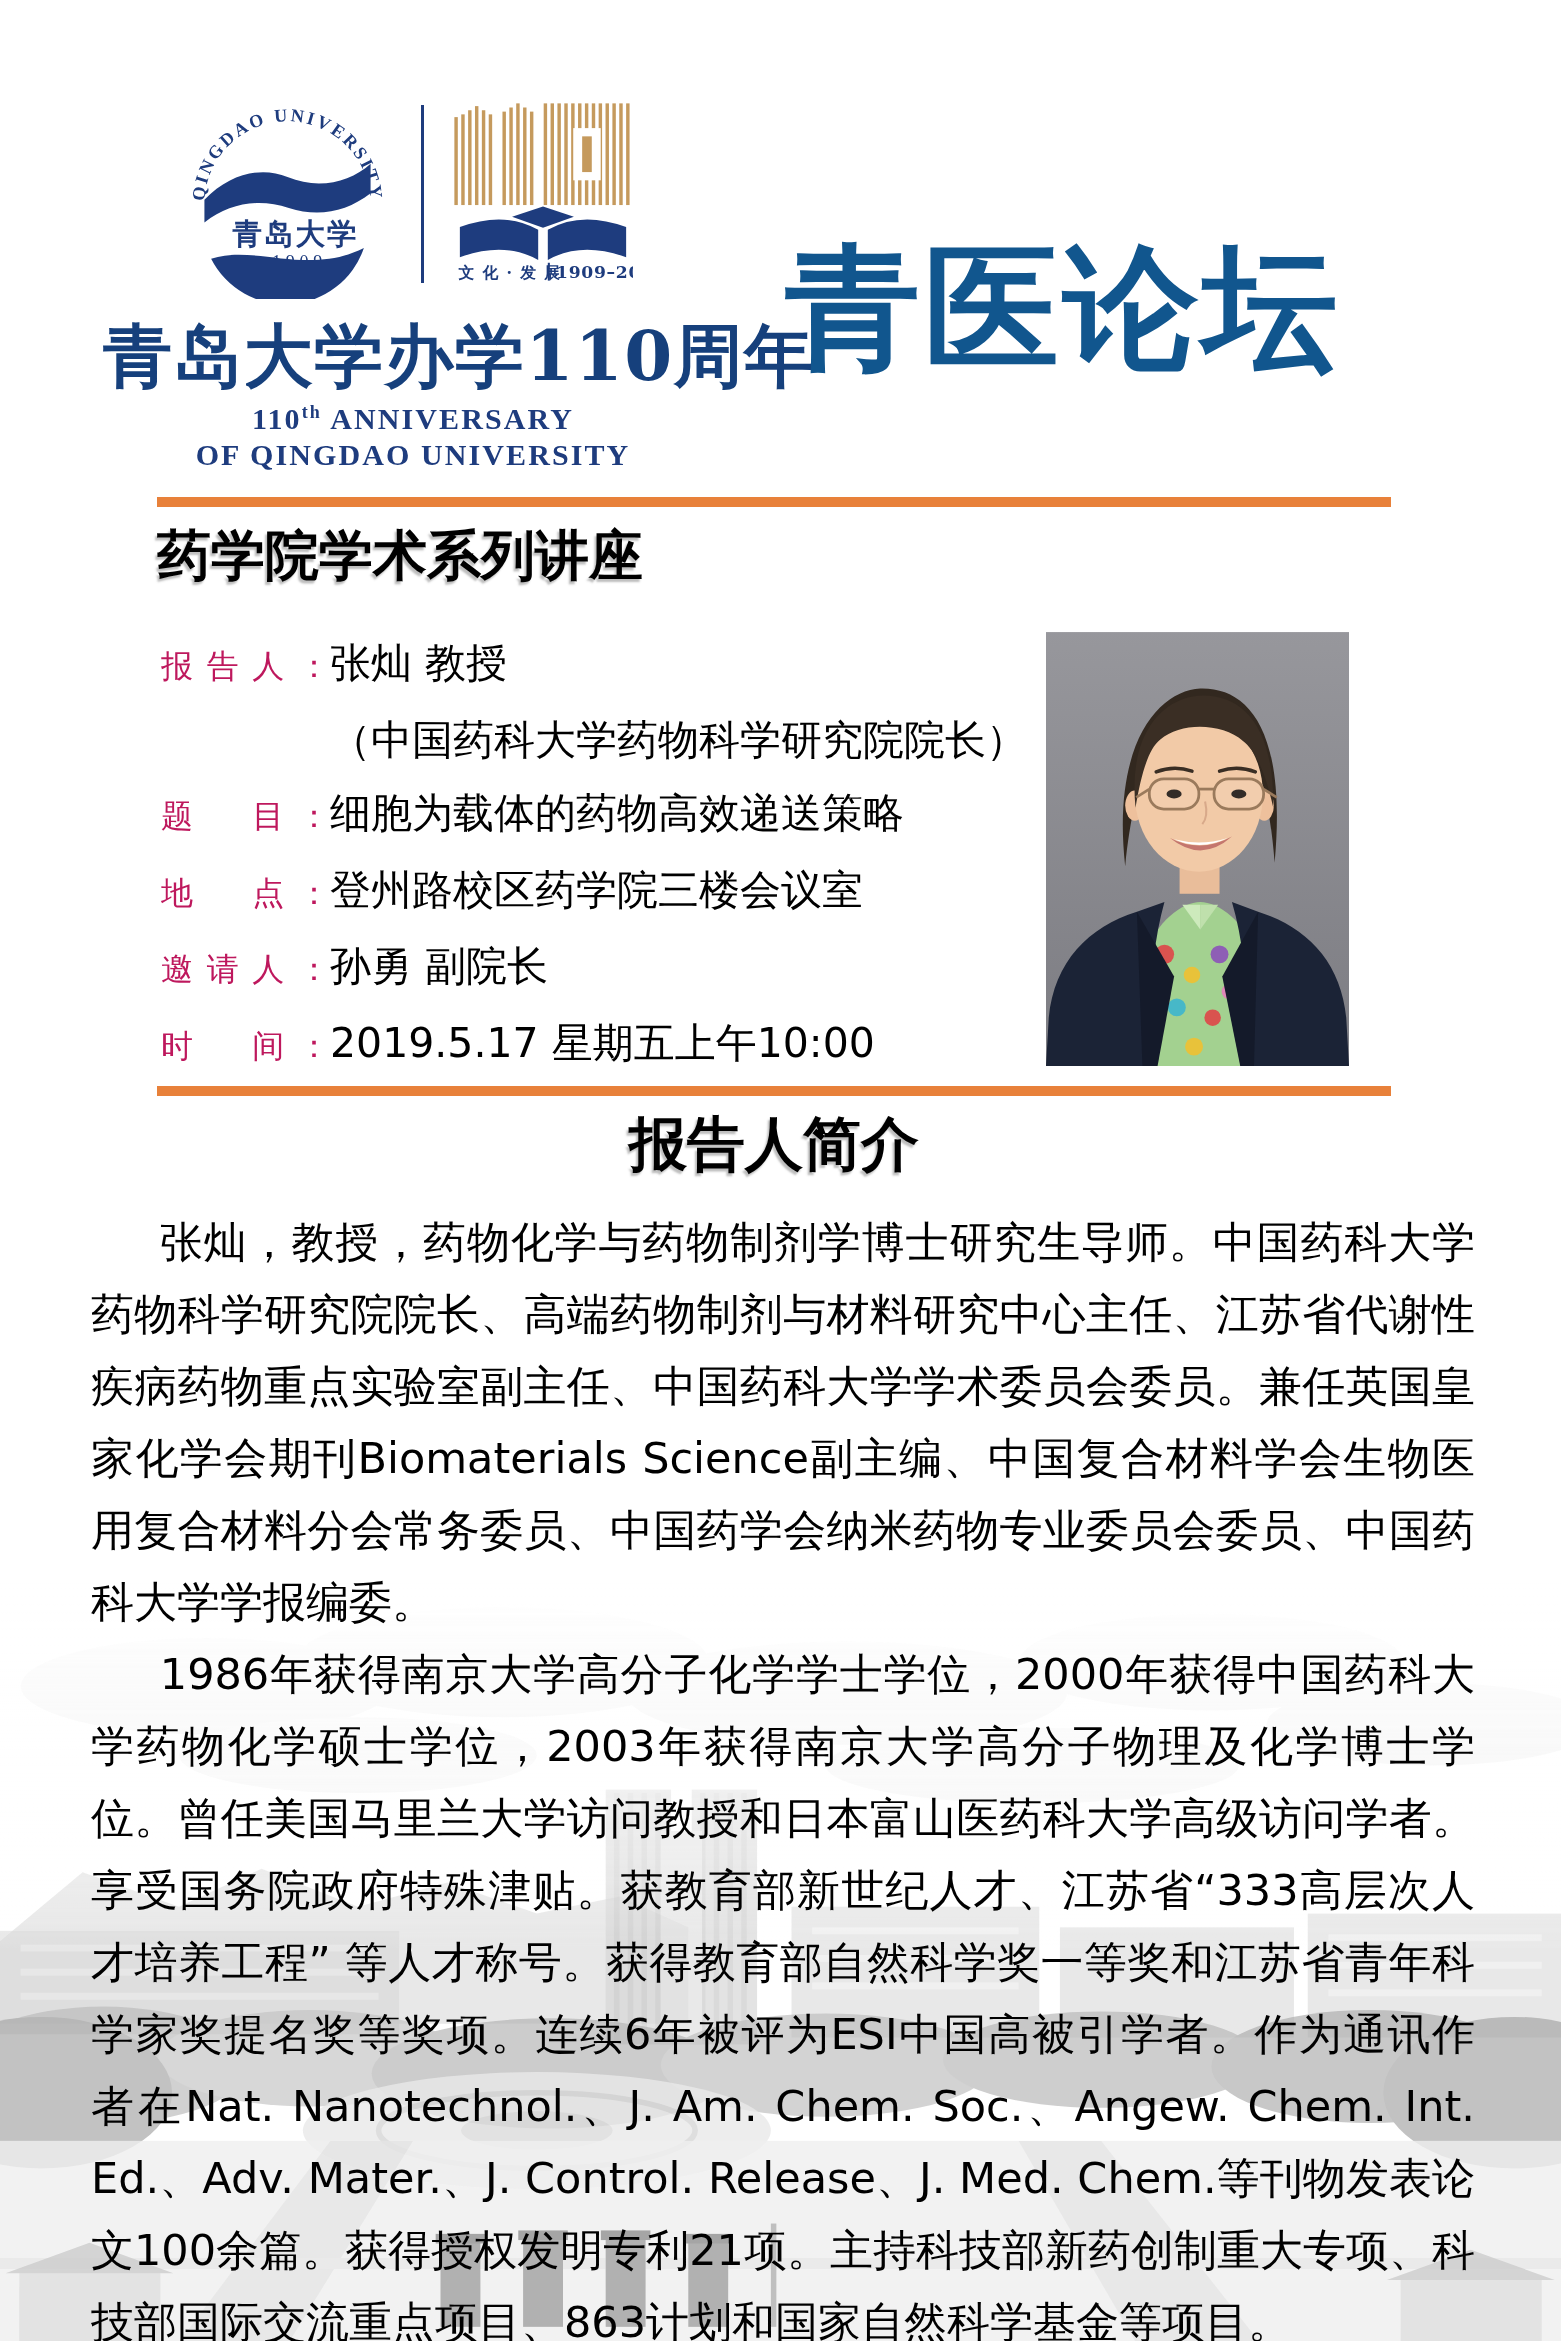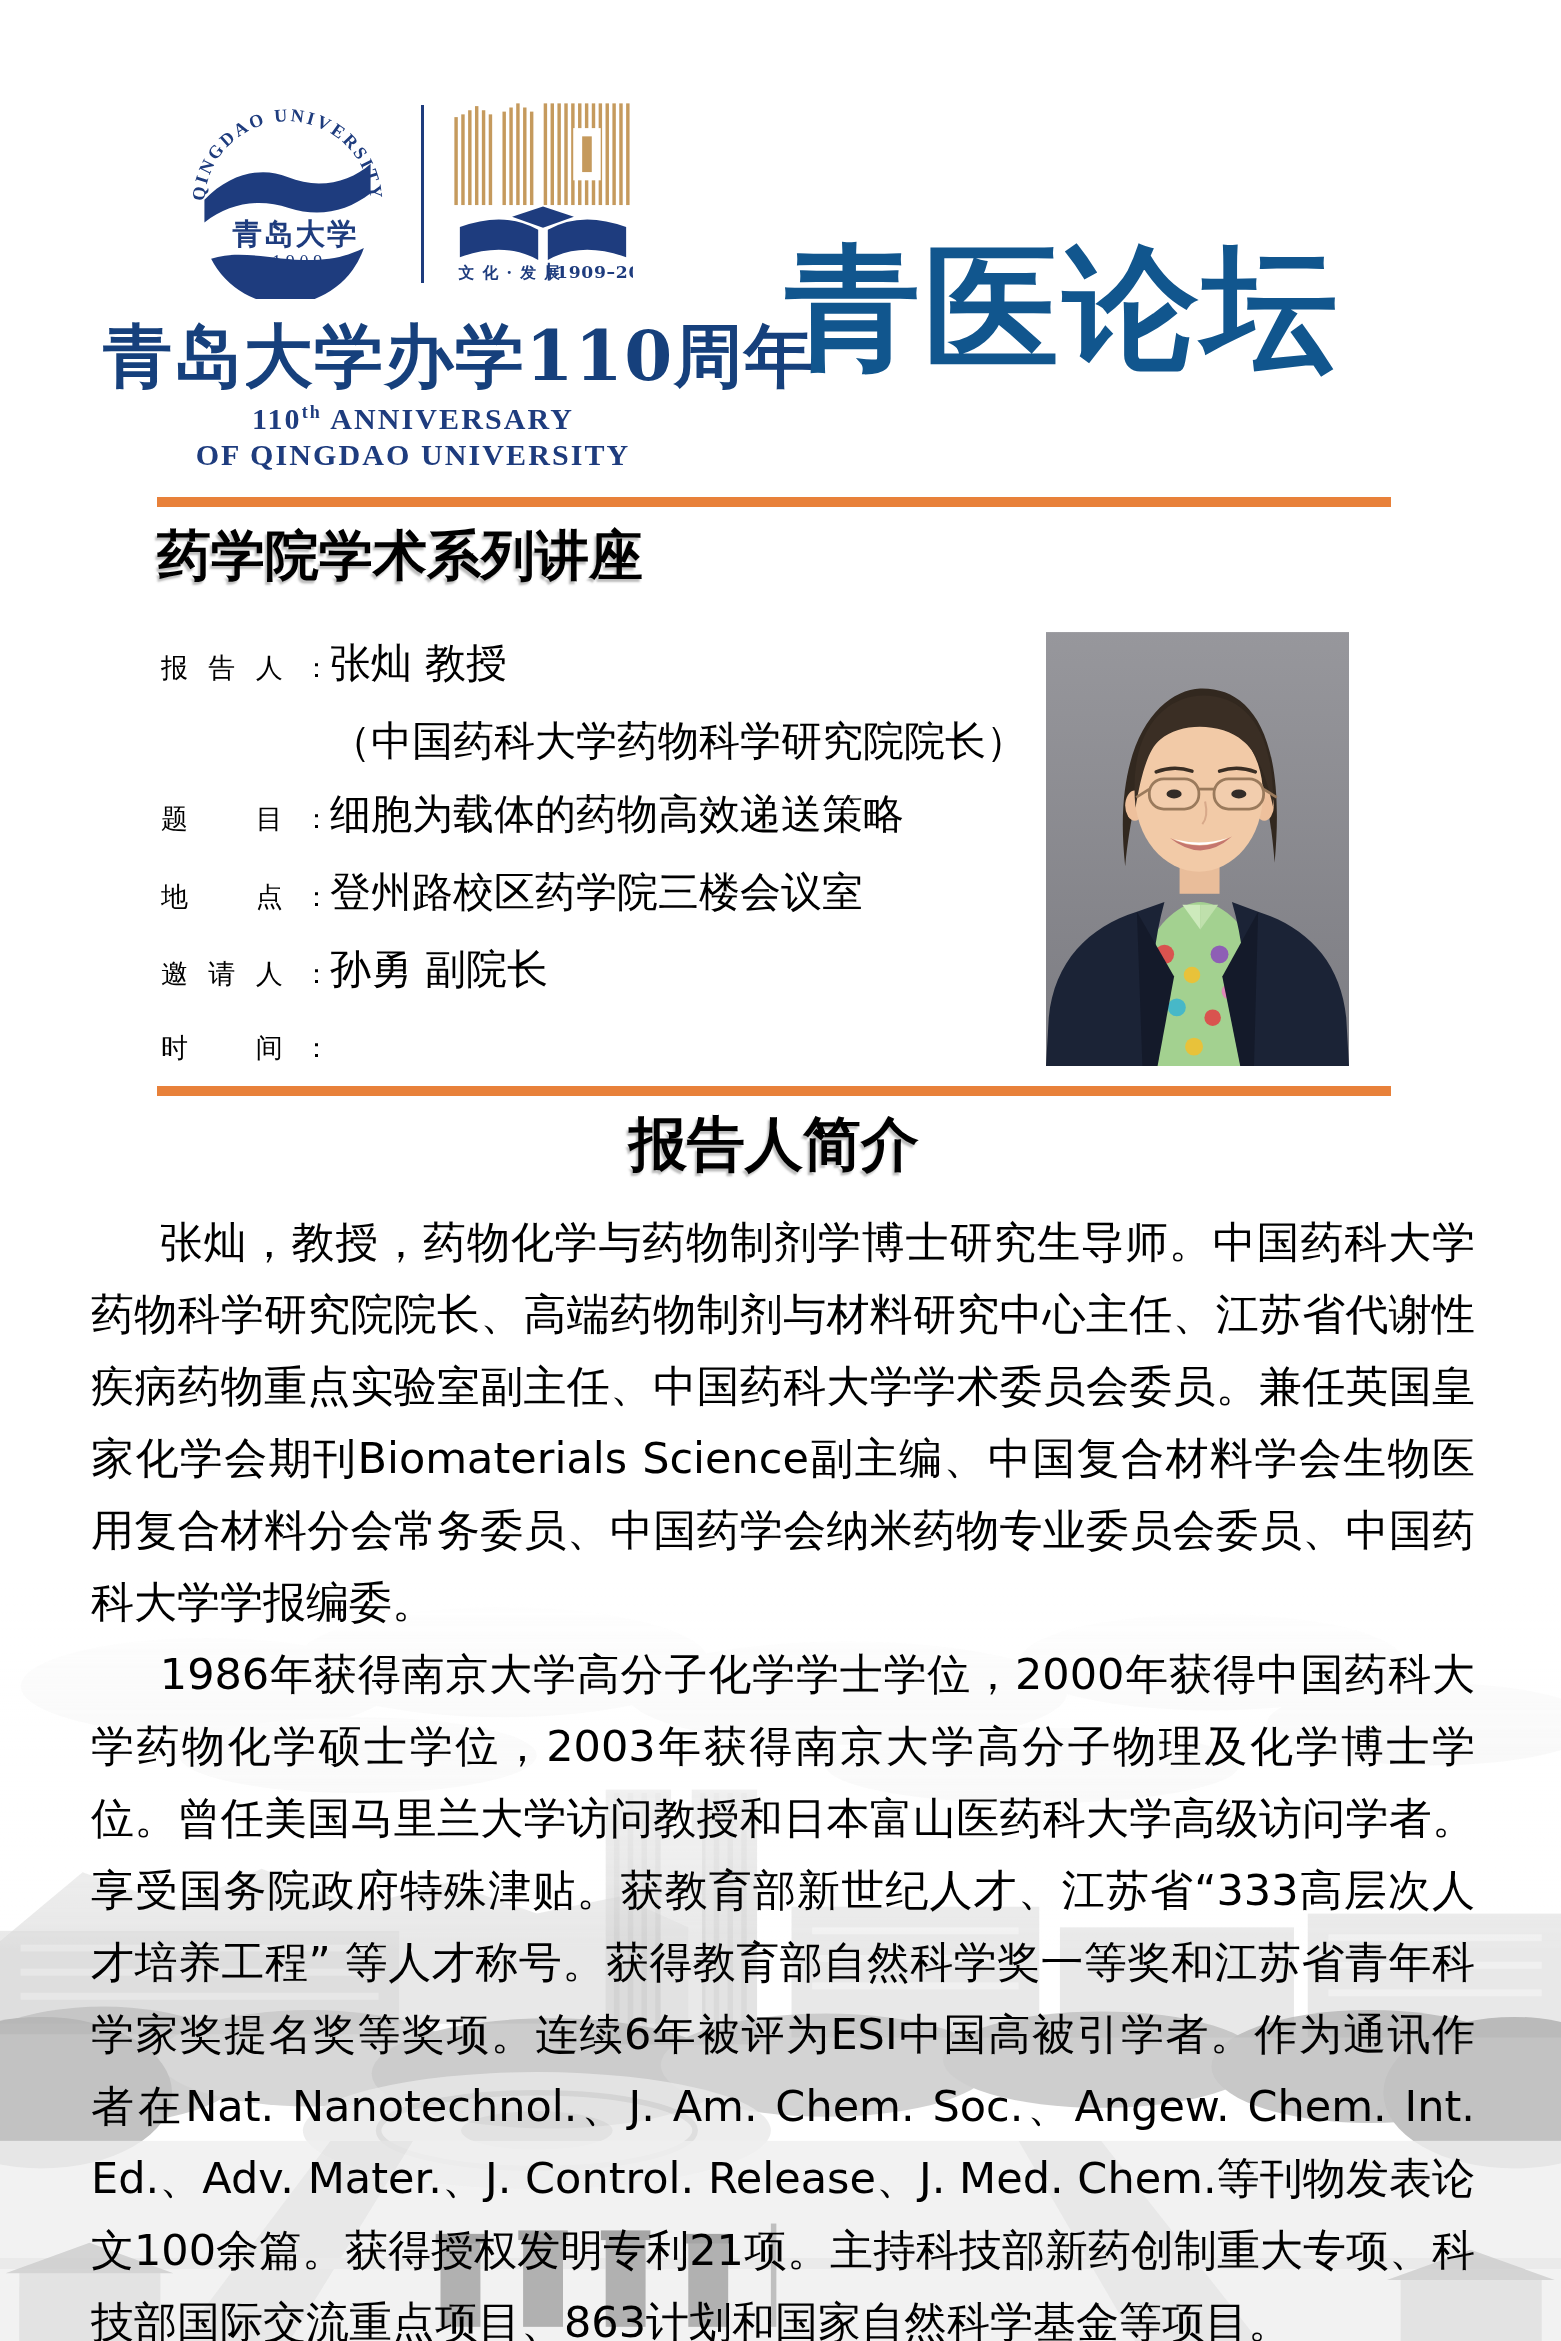--- a/index.html
+++ b/index.html
@@ -35,22 +35,22 @@
   .bar-2{top:1086px;}
   
   .section-title{
     position:absolute;left:157px;top:520px;width:1234px;text-align:left;
     font-size:54px;font-weight:bold;color:#000;
     text-shadow:-2.1px 2.8px 2.1px rgba(110,110,110,.45);white-space:nowrap;
   }
   .details{position:absolute;left:161px;top:636px;width:874px;}
   .detail-row{display:flex;align-items:baseline;line-height:55px;margin-bottom:18.6px;white-space:nowrap;}
   .detail-label{
-    display:inline-block;width:169px;flex:0 0 169px;font-size:27px;
-    text-align:justify;text-align-last:justify;color:#000000;
+    display:inline-block;width:169px;flex:0 0 169px;font-size:32px;
+    text-align:justify;text-align-last:justify;color:#be185d;
   }
   .detail-value{font-size:41px;color:#000;}
   .photo-frame{position:absolute;left:1046px;top:632px;width:303px;height:434px;}
   
   .intro-heading{
     position:absolute;left:157px;top:1106px;width:1234px;text-align:center;
     font-size:58px;font-weight:bold;color:#000;
     text-shadow:-2.1px 2.8px 2.1px rgba(110,110,110,.45);
   }
   .bio{
@@ -257,20 +257,21 @@
     <div class="detail-row">
       <span class="detail-label">地　点：</span>
       <span class="detail-value">登州路校区药学院三楼会议室</span>
     </div>
     <div class="detail-row">
       <span class="detail-label">邀请人：</span>
       <span class="detail-value">孙勇 副院长</span>
     </div>
     <div class="detail-row">
       <span class="detail-label">时　间：</span>
+      <span class="detail-value">2019.5.17 星期五上午10:00</span>
     </div>
   </div>
 
   <svg class="photo-frame" viewBox="0 0 440 630">
     <defs>
       <linearGradient id="bgGrad" x1="0" y1="0" x2="0" y2="1">
         <stop offset="0" stop-color="#97979c"></stop>
         <stop offset="1" stop-color="#7c7c82"></stop>
       </linearGradient>
     </defs>

